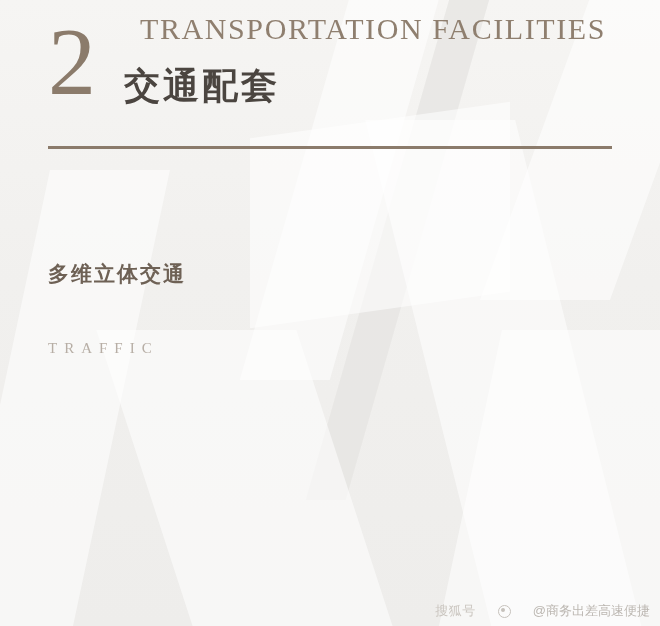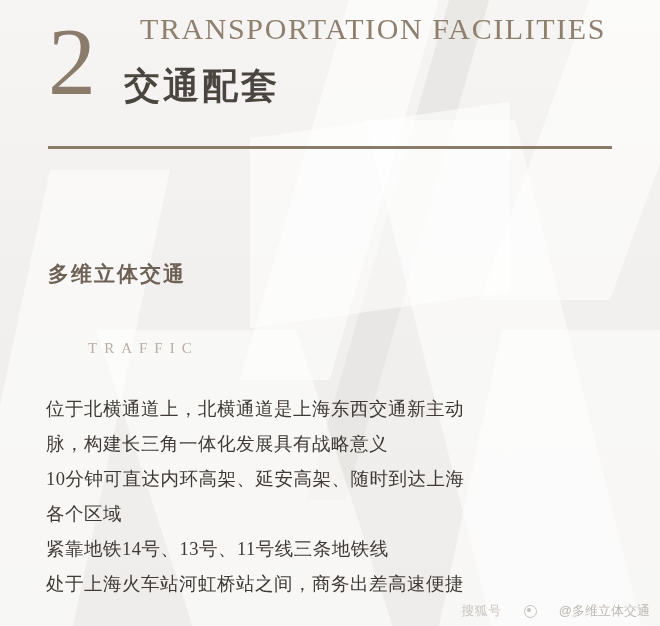--- a/index.html
+++ b/index.html
@@ -110,21 +110,20 @@
   .sub-head .line2 { display: block; }
 
   .traffic-label {
     position: absolute;
     left: 48px;
     top: 340px;
     font-family: "Liberation Serif", serif;
     font-size: 15px;
     letter-spacing: 7px;
     color: #b7aea5;
-    margin-left: 40px;
   }
 
   .body-text {
     position: absolute;
     left: 46px;
     top: 392px;
     width: 580px;
     font-family: "Liberation Serif", serif;
     font-size: 18.5px;
     line-height: 35px;
@@ -196,28 +195,20 @@
     <div class="title-cn">交通配套</div>
     <div class="rule"></div>
   </div>
 
   <div class="sub-head">
     <span>多维立体交通</span>
   </div>
 
   <div class="traffic-label">TRAFFIC</div>
 
-  <div class="body-text">
-    <p>位于北横通道上，北横通道是上海东西交通新主动</p>
-    <p>脉，构建长三角一体化发展具有战略意义</p>
-    <p>10分钟可直达内环高架、延安高架、随时到达上海</p>
-    <p>各个区域</p>
-    <p>紧靠地铁14号、13号、11号线三条地铁线</p>
-    <p>处于上海火车站河虹桥站之间，商务出差高速便捷</p>
-  </div>
 
   <div class="watermark">
     <span class="wm-logo">搜狐号</span>
     <span class="wm-dot"></span>
-    <span>@多维立体交通</span>
+    <span>@商务出差高速便捷</span>
   </div>
 
 </div>
 
 </body></html>

